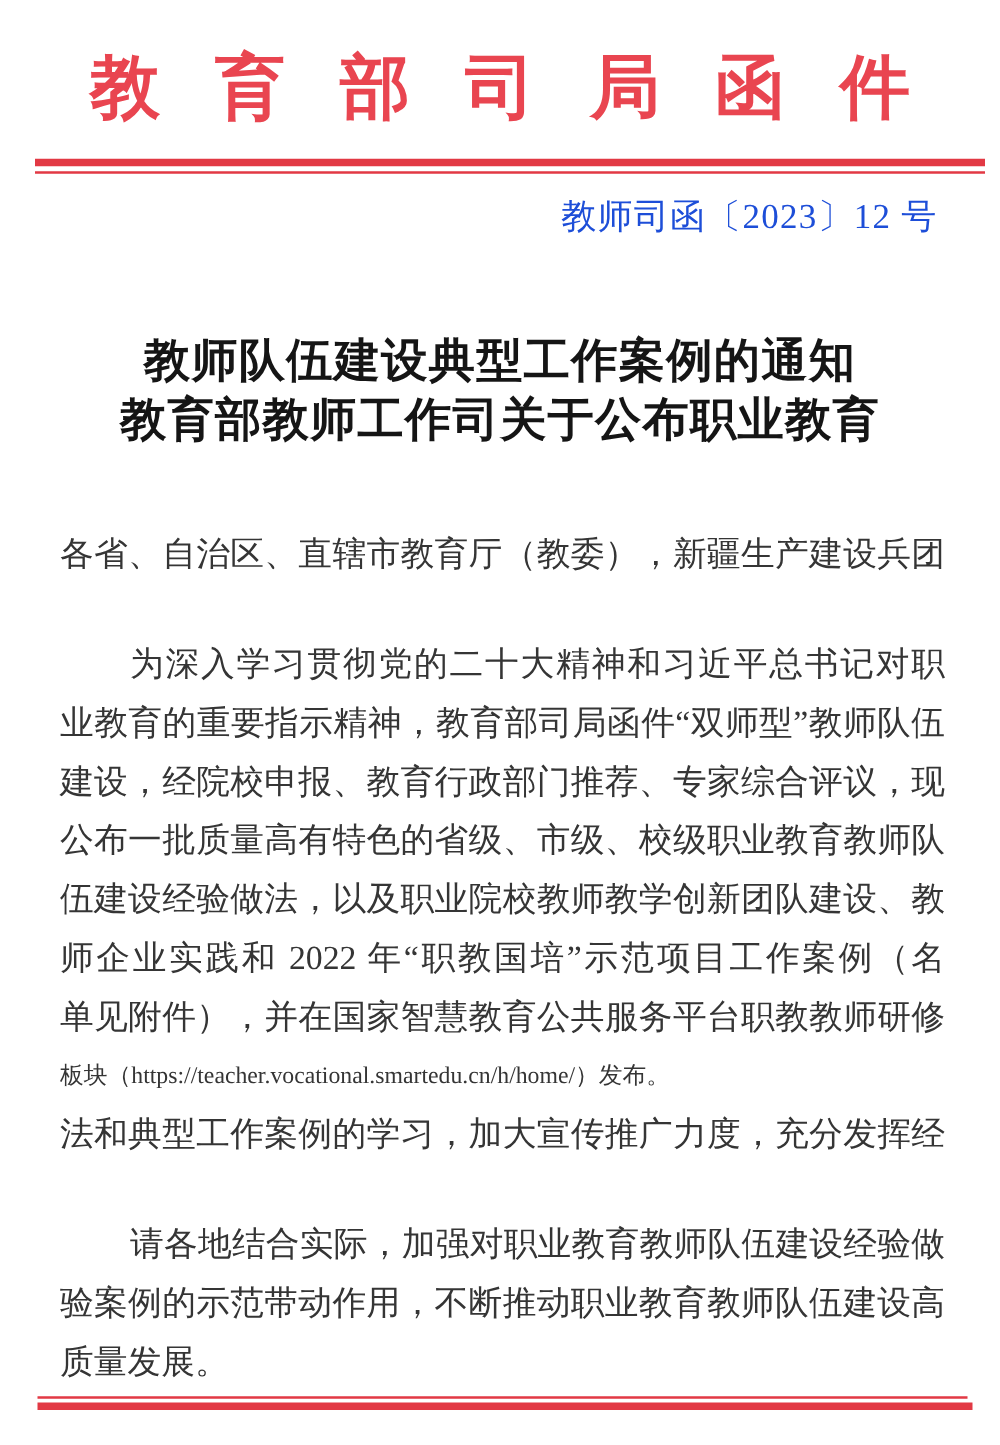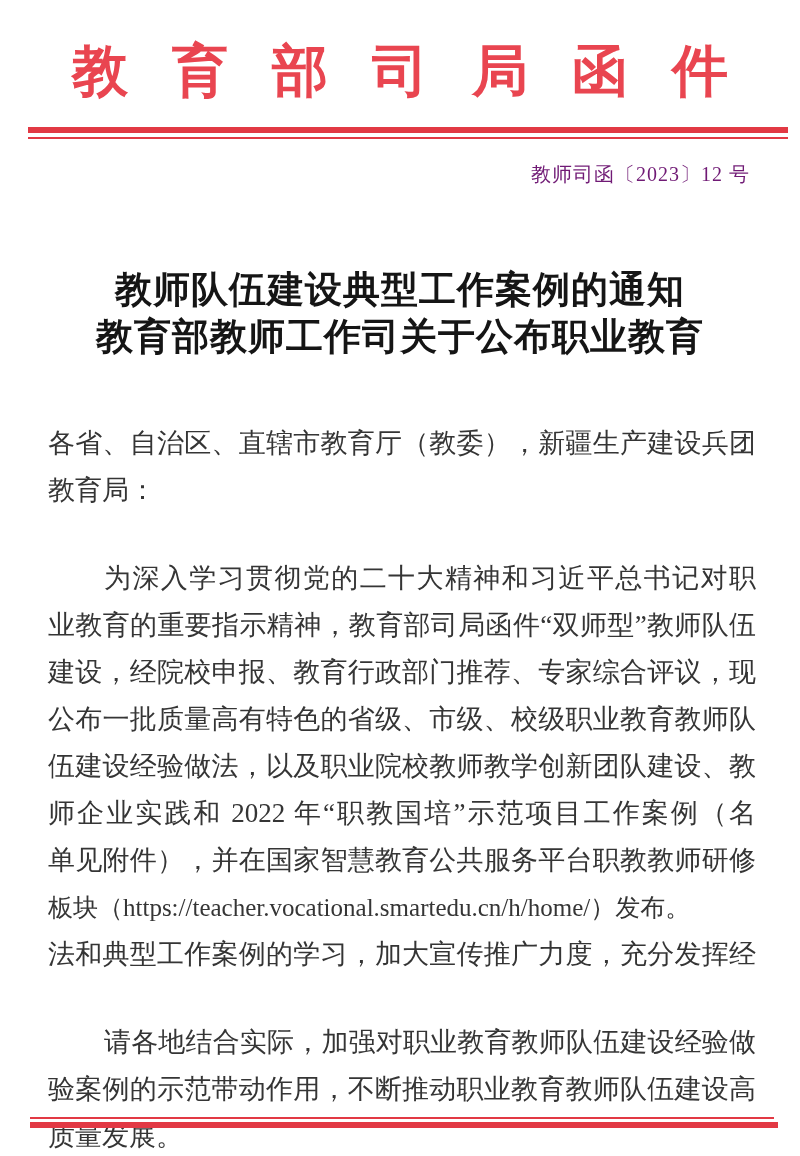--- a/index.html
+++ b/index.html
@@ -46,23 +46,23 @@
     left: 28px;
     right: 12px;
     height: 2px;
     background: #e23944;
   }
   
   .doc-number {
     position: absolute;
     top: 156px;
     right: 50px;
-    font-size: 20px;
+    font-size: 28px;
     line-height: 36px;
-    color: #701a75;
+    color: #1d4ed8;
     letter-spacing: 1px;
   }
   
   .title {
     position: absolute;
     top: 266px;
     left: 0;
     width: 100%;
     text-align: center;
     font-size: 37px;
@@ -85,21 +85,21 @@
     text-align: justify;
   }
   .line.full {
     text-align-last: justify;
   }
   .line.indent {
     padding-left: 56px;
     margin-top: 41px;
   }
   .line.url-line {
-    font-size: 25px;
+    font-size: 19px;
   }
   
   .rule-bottom-thin {
     position: absolute;
     top: 1117px;
     left: 30px;
     right: 26px;
     height: 2px;
     background: #e23944;
   }
@@ -124,21 +124,20 @@
 
   <div class="doc-number">教师司函〔2023〕12 号</div>
 
   <div class="title">
     <div>教师队伍建设典型工作案例的通知</div>
     <div>教育部教师工作司关于公布职业教育</div>
   </div>
 
   <div class="body-text">
     <div class="line full">各省、自治区、直辖市教育厅（教委），新疆生产建设兵团</div>
-    <div class="line">教育局：</div>
     <div class="line full indent">为深入学习贯彻党的二十大精神和习近平总书记对职</div>
     <div class="line full">业教育的重要指示精神，教育部司局函件“双师型”教师队伍</div>
     <div class="line full">建设，经院校申报、教育行政部门推荐、专家综合评议，现</div>
     <div class="line full">公布一批质量高有特色的省级、市级、校级职业教育教师队</div>
     <div class="line full">伍建设经验做法，以及职业院校教师教学创新团队建设、教</div>
     <div class="line full">师企业实践和 2022 年“职教国培”示范项目工作案例（名</div>
     <div class="line full">单见附件），并在国家智慧教育公共服务平台职教教师研修</div>
     <div class="line url-line">板块（https://teacher.vocational.smartedu.cn/h/home/）发布。</div>
     <div class="line full">法和典型工作案例的学习，加大宣传推广力度，充分发挥经</div>
     <div class="line full indent">请各地结合实际，加强对职业教育教师队伍建设经验做</div>

